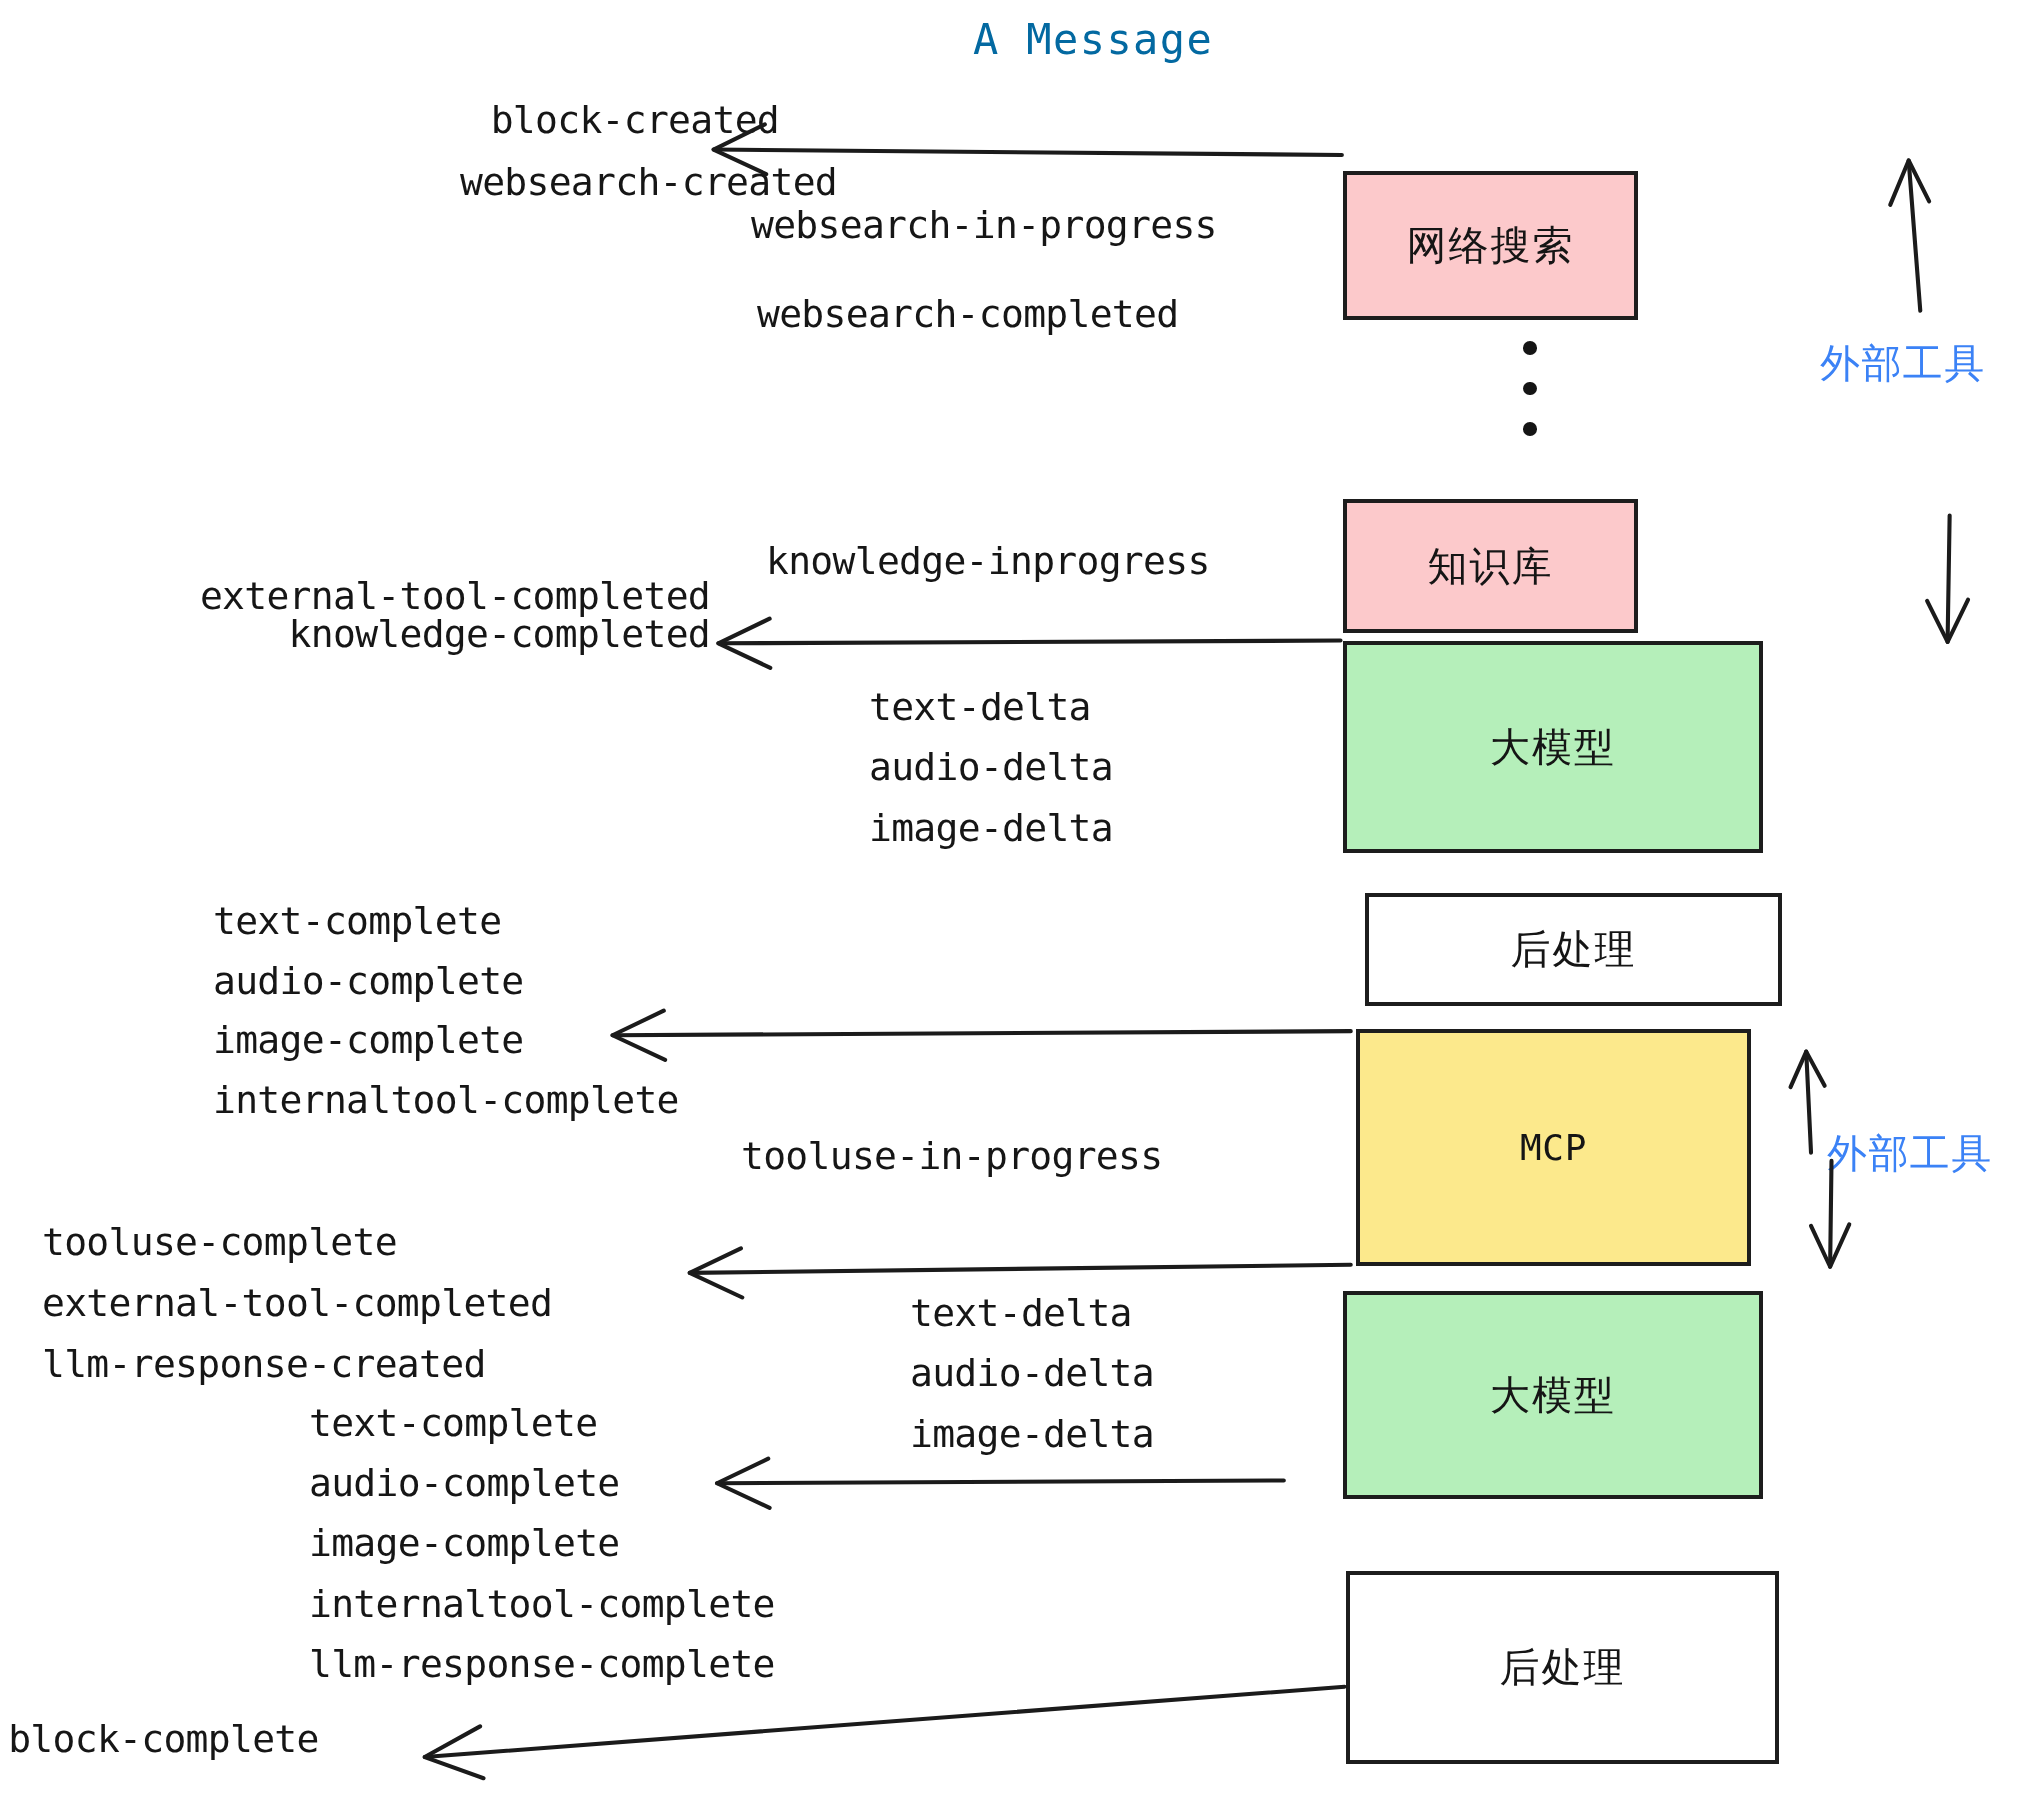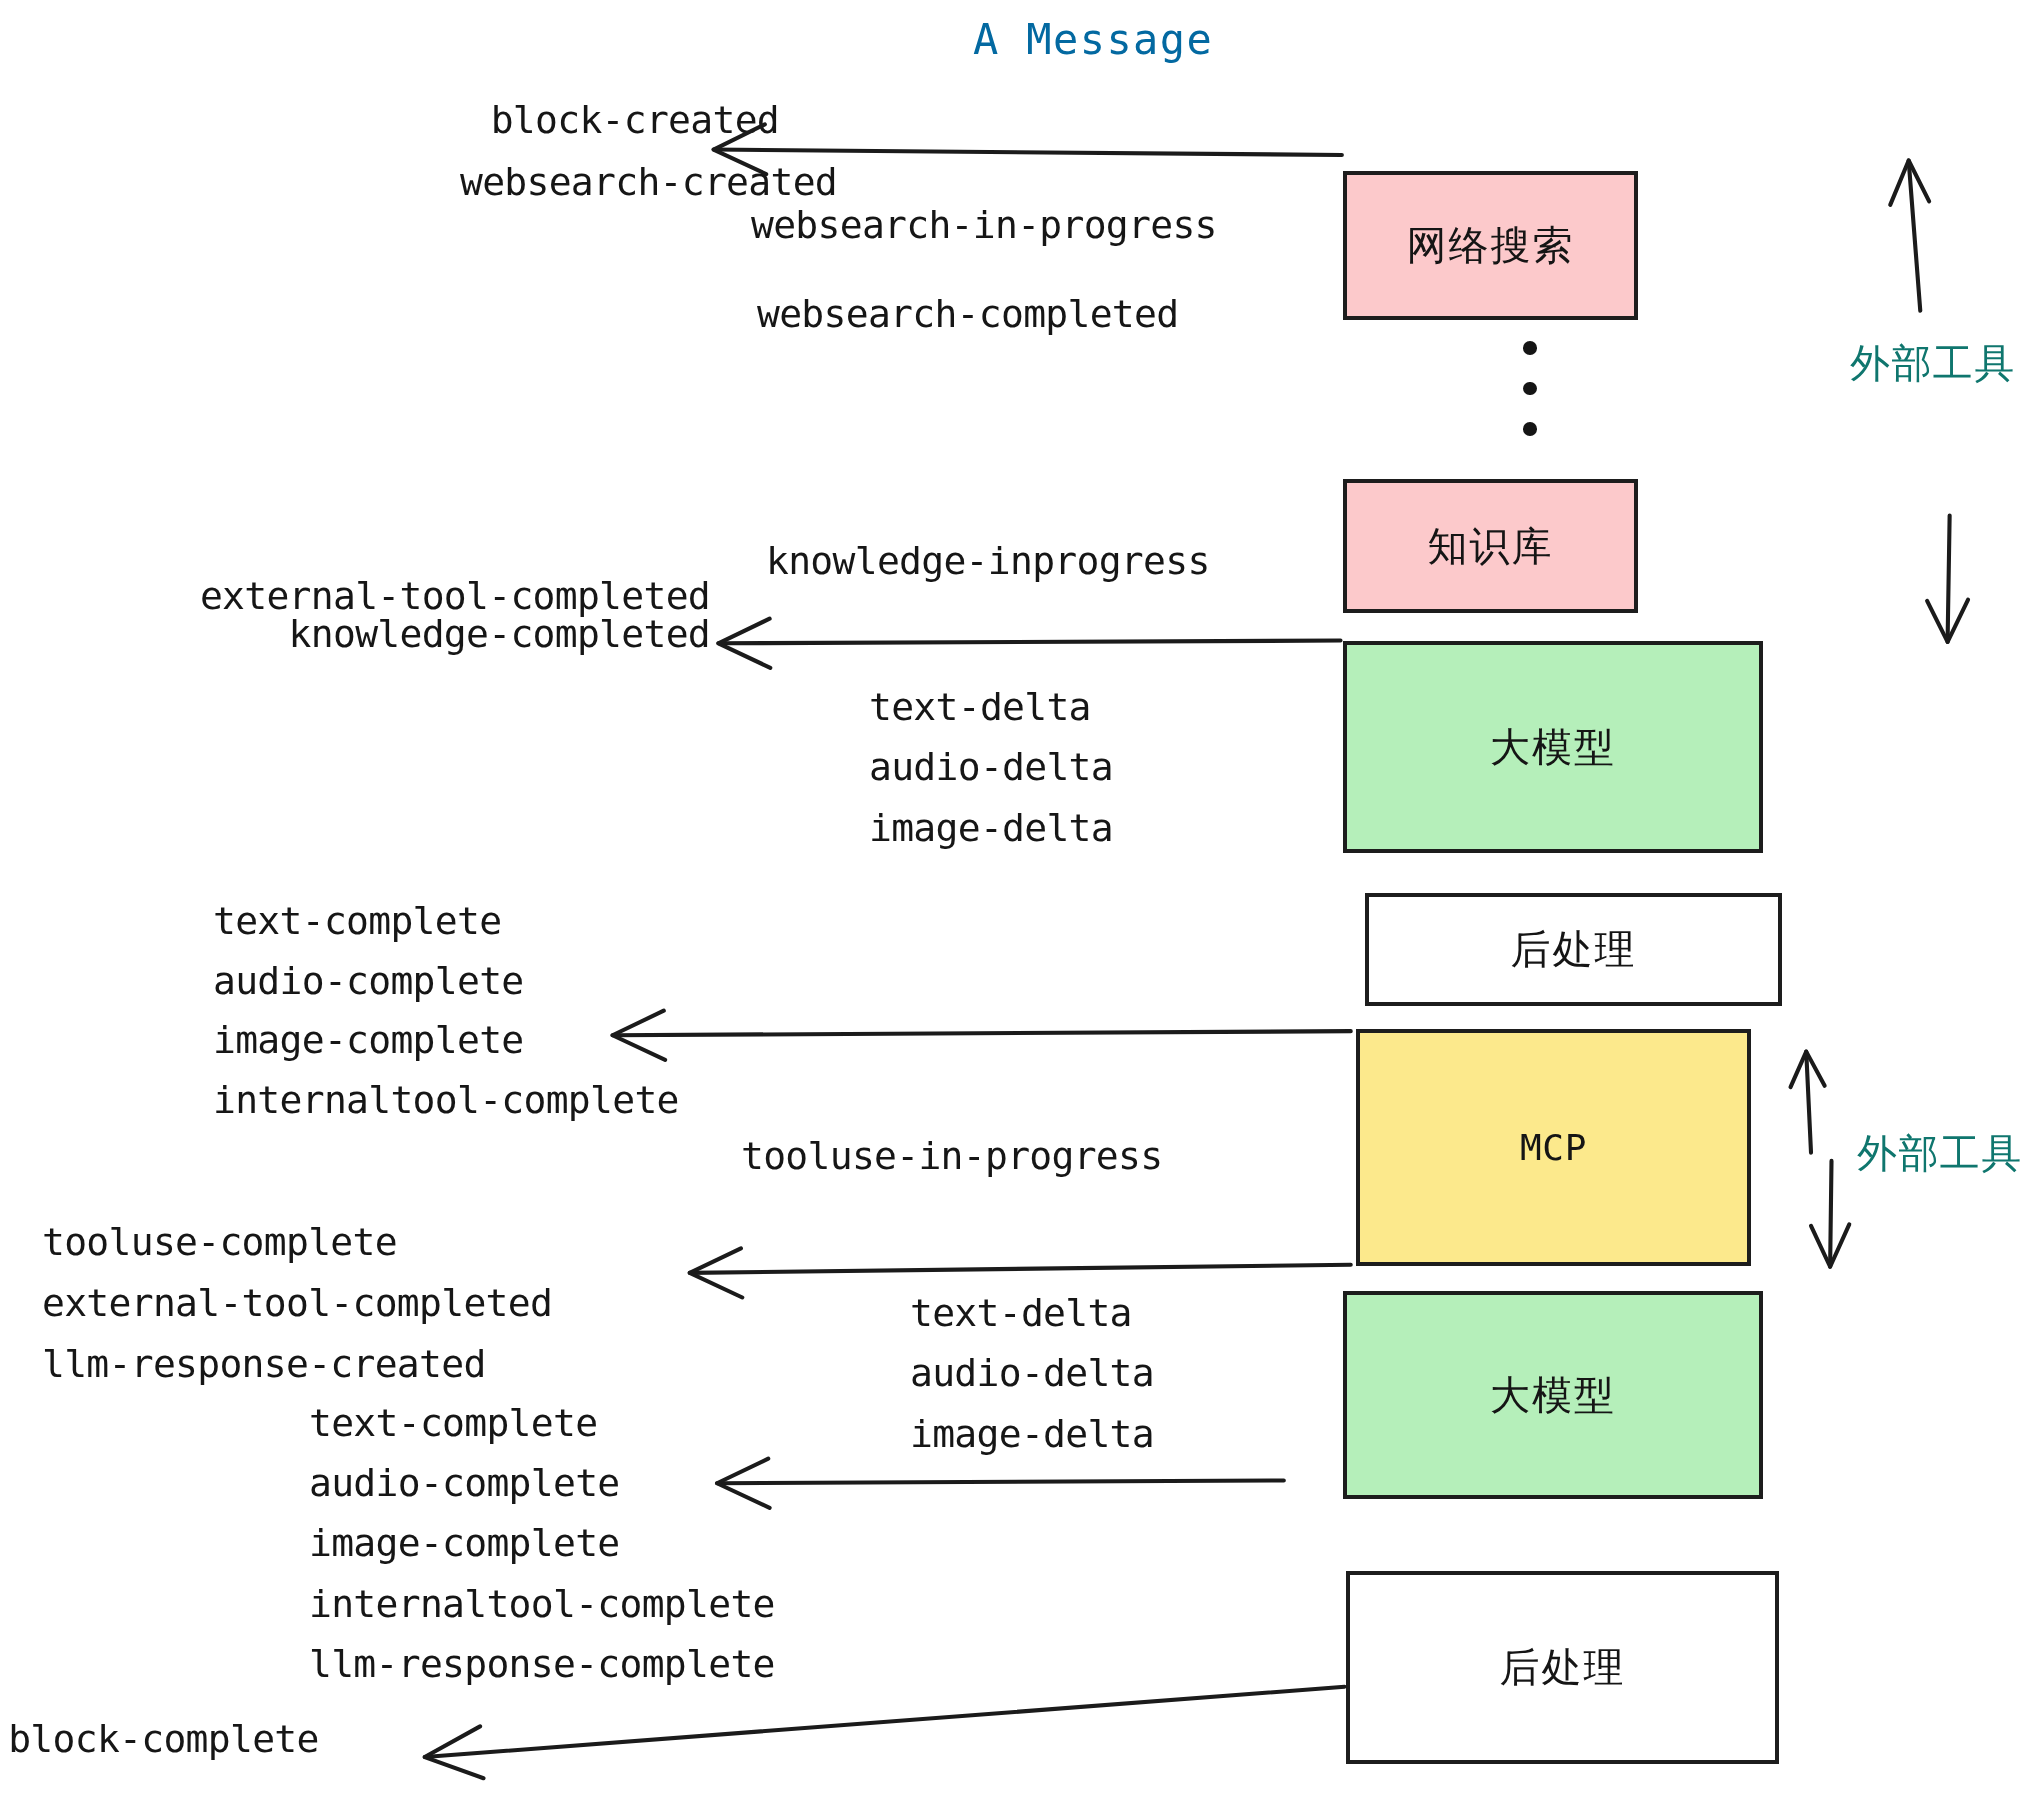--- a/index.html
+++ b/index.html
@@ -76,22 +76,21 @@
     background: #151515;
   }
 
   
   .sidelabel {
     position: absolute;
     white-space: nowrap;
     font-family: Liberation Serif, serif;
     font-size: 40px;
     letter-spacing: 1.4px;
-    color: #0f766e;
-    margin-left: 30px;
+    color: #3b82f6;
   }
 
   
   #arrows {
     position: absolute;
     left: 0; top: 0;
     width: 2035px;
     height: 1796px;
     pointer-events: none;
   }
@@ -146,21 +145,21 @@
   <div class="evt" style="left:309px; top:1524px;">image-complete</div>
   <div class="evt" style="left:309px; top:1585px;">internaltool-complete</div>
   <div class="evt" style="left:309px; top:1645px;">llm-response-complete</div>
 
   <div class="evt" style="left:8.2px; top:1720px;">block-complete</div>
 
   <div class="node" style="left:1343px; top:171px; width:295px; height:149px; background:#FCC9CB;">
     <span>网络搜索</span>
   </div>
 
-  <div class="node" style="left:1343px; top:479px; width:295px; height:134px; background:#FCC9CB;">
+  <div class="node" style="left:1343px; top:499px; width:295px; height:134px; background:#FCC9CB;">
     <span>知识库</span>
   </div>
 
   <div class="node" style="left:1343px; top:641px; width:420px; height:212px; background:#B5EFBA;">
     <span>大模型</span>
   </div>
 
   <div class="node" style="left:1365px; top:893px; width:417px; height:113px; background:#FFFFFF;">
     <span>后处理</span>
   </div>

